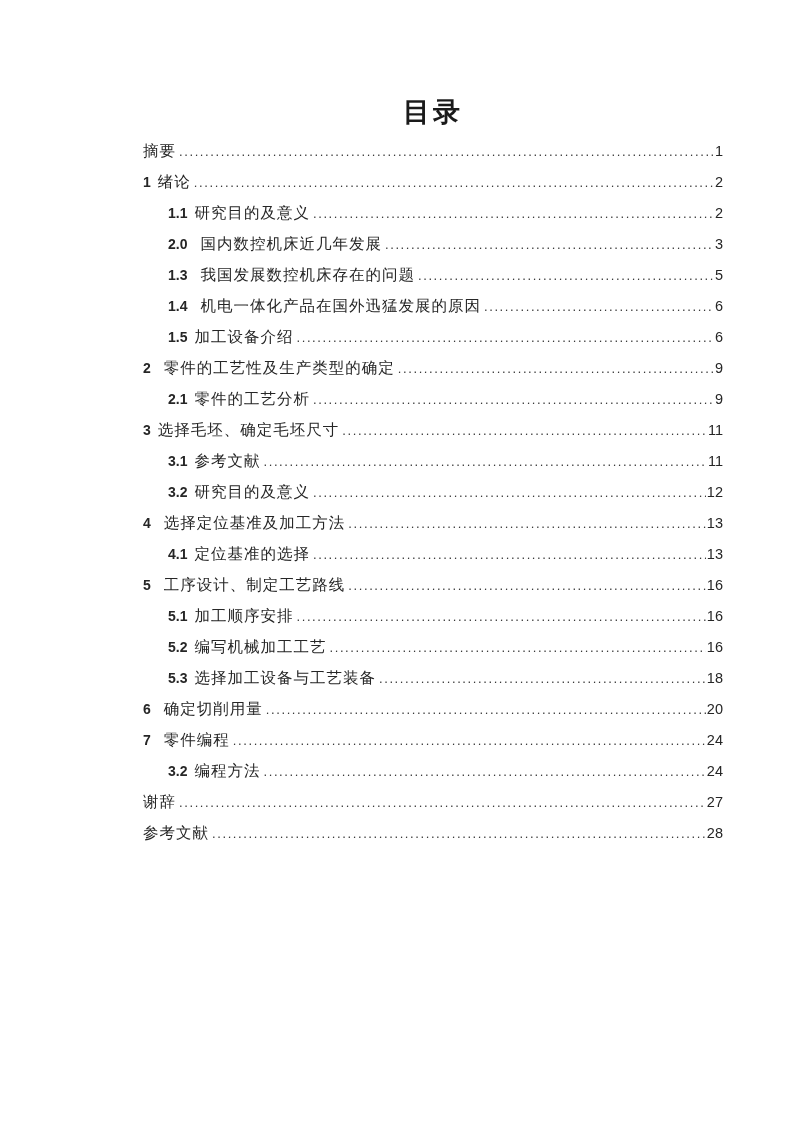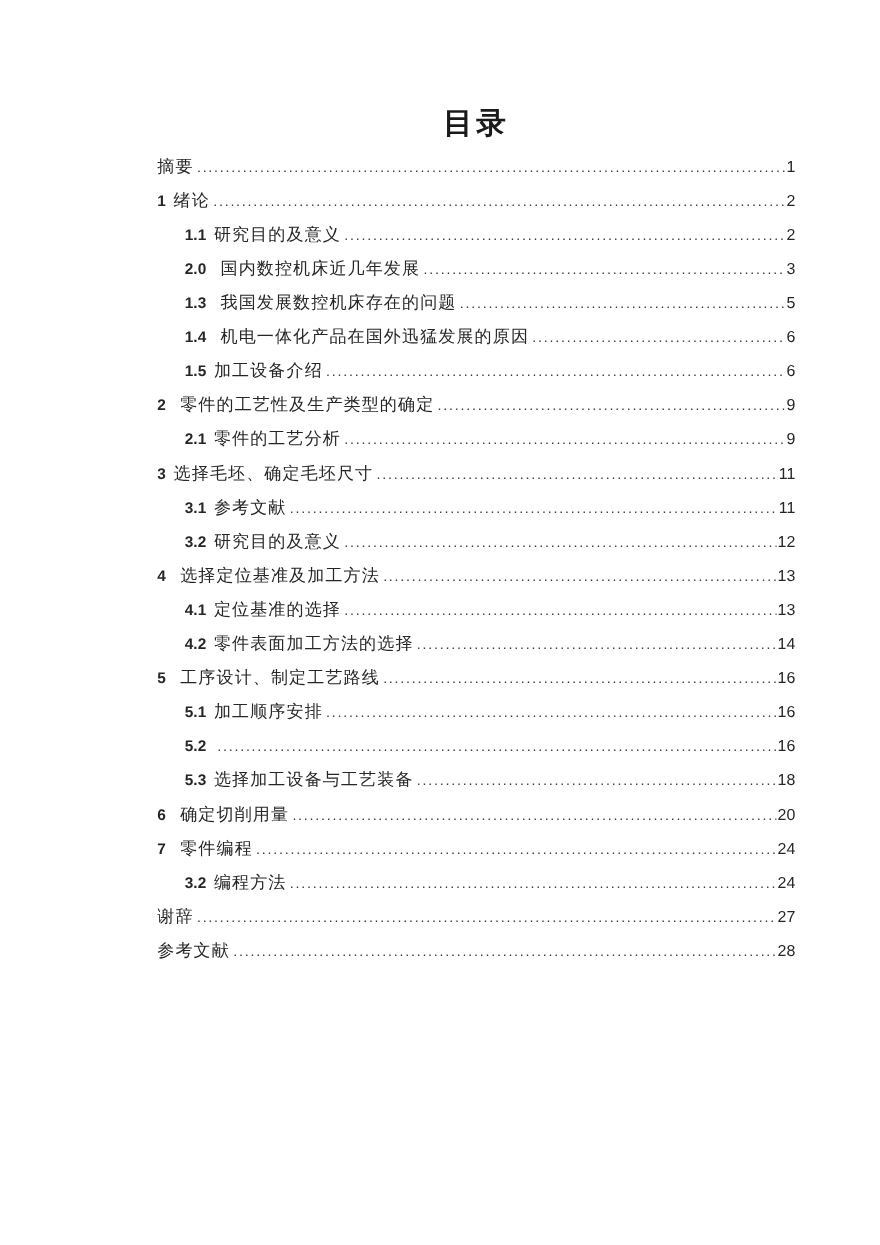--- a/index.html
+++ b/index.html
@@ -168,40 +168,35 @@
     <span class="toc-label">选择定位基准及加工方法</span>
     <span class="dot-leader"></span>
     <span class="toc-page">13</span>
   </div>
       <div class="toc-row lvl1">
     <span class="toc-num">4.1</span>
     <span class="toc-label">定位基准的选择</span>
     <span class="dot-leader"></span>
     <span class="toc-page">13</span>
   </div>
-      <div class="toc-row lvl1">
-    <span class="toc-num">4.2</span>
-    <span class="toc-label">零件表面加工方法的选择</span>
-    <span class="dot-leader"></span>
-    <span class="toc-page">14</span>
-  </div>
       <div class="toc-row">
     <span class="toc-num wide">5</span>
     <span class="toc-label">工序设计、制定工艺路线</span>
     <span class="dot-leader"></span>
     <span class="toc-page">16</span>
   </div>
       <div class="toc-row lvl1">
     <span class="toc-num">5.1</span>
     <span class="toc-label">加工顺序安排</span>
     <span class="dot-leader"></span>
     <span class="toc-page">16</span>
   </div>
       <div class="toc-row lvl1">
     <span class="toc-num">5.2</span>
+    <span class="toc-label">编写机械加工工艺</span>
     <span class="dot-leader"></span>
     <span class="toc-page">16</span>
   </div>
       <div class="toc-row lvl1">
     <span class="toc-num">5.3</span>
     <span class="toc-label">选择加工设备与工艺装备</span>
     <span class="dot-leader"></span>
     <span class="toc-page">18</span>
   </div>
       <div class="toc-row">

